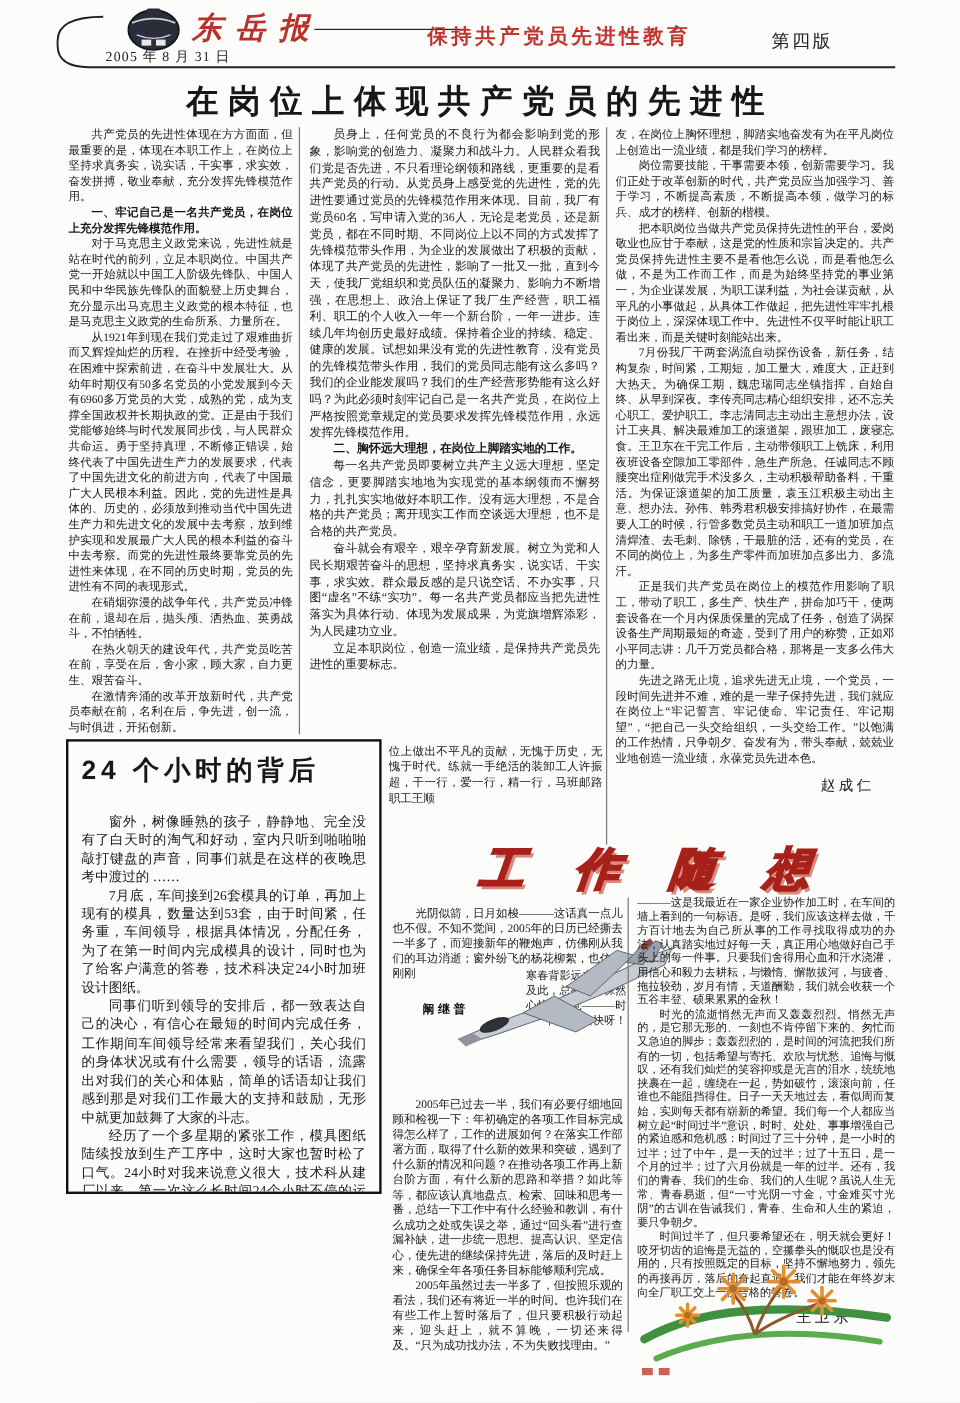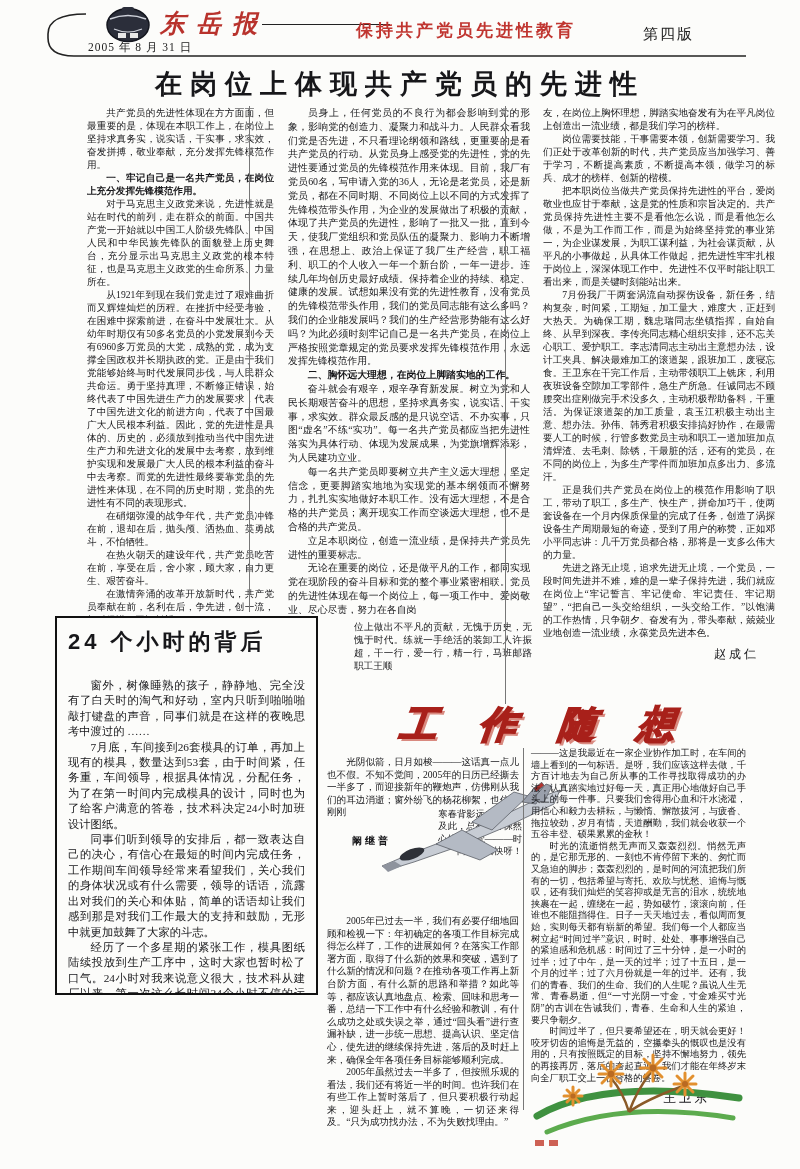--- a/index.html
+++ b/index.html
@@ -9,21 +9,21 @@
   
   #paper-name{font-size:25px;font-weight:bold;font-style:italic;letter-spacing:11px;color:#b8322c;}
   #mast-dash{border-top:1.5px solid #222;width:128px;}
   #slogan{font-size:17px;font-weight:bold;letter-spacing:3px;color:#c03530;text-align:center;}
   #edition{font-size:15px;letter-spacing:2px;color:#222;text-align:right;}
   #mast-date{font-size:11.5px;color:#222;letter-spacing:1px;}
   
   #headline{left:0;width:800px;top:66px;text-align:center;font-size:27px;font-weight:bold;
             letter-spacing:8px;font-family:"Liberation Sans","DejaVu Sans",sans-serif;}
   
-  .col{font-size:9.6px;line-height:13px;text-align:justify;overflow:hidden;margin-left:30px;}
+  .col{font-size:9.6px;line-height:13px;text-align:justify;overflow:hidden;}
   .col p{margin:0;text-indent:2em;}
   .vline{width:0;border-left:1px solid #777;}
   .sig{text-align:right;font-size:12px;letter-spacing:3px;padding-right:16px;margin-top:9px;}
   
   #box24{border:2px solid #111;padding:6px 11px;box-sizing:border-box;background:#fcfcfa;overflow:hidden;}
   #box24 h2{margin:3px 0 21px 0;text-align:left;font-size:22px;letter-spacing:4px;
             font-family:"Liberation Sans","DejaVu Sans",sans-serif;}
   #box24 p{margin:0;text-indent:2em;font-size:11.3px;line-height:15.4px;text-align:justify;}
   
   #sx-title{font-family:"Liberation Sans","DejaVu Sans",sans-serif;font-size:37px;font-weight:bold;
@@ -57,37 +57,36 @@
   <div class="abs" id="mast-dash" style="left:262px;top:24px;"></div>
   <div class="abs" id="slogan" style="left:356px;top:19px;">保持共产党员先进性教育</div>
   <div class="abs" id="edition" style="left:643px;top:25px;">第四版</div>
   <div class="abs" id="mast-date" style="left:88px;top:40px;">2005 年 8 月 31 日</div>
 
   <h1 class="abs" id="headline" style="margin:0;">在岗位上体现共产党员的先进性</h1>
 
   <div class="abs col" style="left:57px;top:106px;width:187px;height:512px;">
     <p>共产党员的先进性体现在方方面面，但最重要的是，体现在本职工作上，在岗位上坚持求真务实，说实话，干实事，求实效，奋发拼搏，敬业奉献，充分发挥先锋模范作用。</p>
     <p style="font-weight:bold;">一、牢记自己是一名共产党员，在岗位上充分发挥先锋模范作用。</p>
-    <p>对于马克思主义政党来说，先进性就是站在时代的前列，走在群众的前面。中国共产党一开始就以中国工人阶级先锋队、中国人民和中华民族先锋队的面貌登上历史舞台，充分显示出马克思主义政党的根本特征，也是马克思主义政党的生命所系、力量所在。</p>
+    <p>对于马克思主义政党来说，先进性就是站在时代的前列，立足本职岗位。中国共产党一开始就以中国工人阶级先锋队、中国人民和中华民族先锋队的面貌登上历史舞台，充分显示出马克思主义政党的根本特征，也是马克思主义政党的生命所系、力量所在。</p>
     <p>从1921年到现在我们党走过了艰难曲折而又辉煌灿烂的历程。在挫折中经受考验，在困难中探索前进，在奋斗中发展壮大。从幼年时期仅有50多名党员的小党发展到今天有6960多万党员的大党，成熟的党，成为支撑全国政权并长期执政的党。正是由于我们党能够始终与时代发展同步伐，与人民群众共命运。勇于坚持真理，不断修正错误，始终代表了中国先进生产力的发展要求，代表了中国先进文化的前进方向，代表了中国最广大人民根本利益。因此，党的先进性是具体的、历史的，必须放到推动当代中国先进生产力和先进文化的发展中去考察，放到维护实现和发展最广大人民的根本利益的奋斗中去考察。而党的先进性最终要靠党员的先进性来体现，在不同的历史时期，党员的先进性有不同的表现形式。</p>
     <p>在硝烟弥漫的战争年代，共产党员冲锋在前，退却在后，抛头颅、洒热血、英勇战斗，不怕牺牲。</p>
     <p>在热火朝天的建设年代，共产党员吃苦在前，享受在后，舍小家，顾大家，自力更生、艰苦奋斗。</p>
     <p>在激情奔涌的改革开放新时代，共产党员奉献在前，名利在后，争先进，创一流，与时俱进，开拓创新。</p>
 
   </div>
 
   <div class="abs vline" style="left:249px;top:106px;height:506px;"></div>
 
   <div class="abs col" style="left:258px;top:106px;width:242px;height:508px;font-size:9.9px;line-height:13.8px;">
     <p>员身上，任何党员的不良行为都会影响到党的形象，影响党的创造力、凝聚力和战斗力。人民群众看我们党是否先进，不只看理论纲领和路线，更重要的是看共产党员的行动。从党员身上感受党的先进性，党的先进性要通过党员的先锋模范作用来体现。目前，我厂有党员60名，写申请入党的36人，无论是老党员，还是新党员，都在不同时期、不同岗位上以不同的方式发挥了先锋模范带头作用，为企业的发展做出了积极的贡献，体现了共产党员的先进性，影响了一批又一批，直到今天，使我厂党组织和党员队伍的凝聚力、影响力不断增强，在思想上、政治上保证了我厂生产经营，职工福利、职工的个人收入一年一个新台阶，一年一进步。连续几年均创历史最好成绩。保持着企业的持续、稳定、健康的发展。试想如果没有党的先进性教育，没有党员的先锋模范带头作用，我们的党员同志能有这么多吗？我们的企业能发展吗？我们的生产经营形势能有这么好吗？为此必须时刻牢记自己是一名共产党员，在岗位上严格按照党章规定的党员要求发挥先锋模范作用，永远发挥先锋模范作用。</p>
     <p style="font-weight:bold;">二、胸怀远大理想，在岗位上脚踏实地的工作。</p>
+    <p>每一名共产党员即要树立共产主义远大理想，坚定信念，更要脚踏实地地为实现党的基本纲领而不懈努力，扎扎实实地做好本职工作。没有远大理想，不是合格的共产党员；离开现实工作而空谈远大理想，也不是合格的共产党员。</p>
     <p>奋斗就会有艰辛，艰辛孕育新发展。树立为党和人民长期艰苦奋斗的思想，坚持求真务实，说实话、干实事，求实效。群众最反感的是只说空话、不办实事，只图“虚名”不练“实功”。每一名共产党员都应当把先进性落实为具体行动、体现为发展成果，为党旗增辉添彩，为人民建功立业。</p>
-    <p>每一名共产党员即要树立共产主义远大理想，坚定信念，更要脚踏实地地为实现党的基本纲领而不懈努力，扎扎实实地做好本职工作。没有远大理想，不是合格的共产党员；离开现实工作而空谈远大理想，也不是合格的共产党员。</p>
     <p>立足本职岗位，创造一流业绩，是保持共产党员先进性的重要标志。</p>
-    <p>无论在重要的岗位，还是做平凡的工作，都同实现党在现阶段的奋斗目标和党的整个事业紧密相联。党员的先进性体现在每一个岗位上，每一项工作中。爱岗敬业、尽心尽责，努力在各自岗</p>
   </div>
 
   <div class="abs col" style="left:324px;top:620px;width:178px;height:80px;">
     <p style="text-indent:0;">位上做出不平凡的贡献，无愧于历史，无愧于时代。练就一手绝活的装卸工人许振超，干一行，爱一行，精一行，马班邮路职工王顺</p>
   </div>
 
   <div class="abs vline" style="left:505px;top:106px;height:598px;"></div>
 
   <div class="abs col" style="left:513px;top:106px;width:232px;height:570px;">
     <p style="text-indent:0;">友，在岗位上胸怀理想，脚踏实地奋发有为在平凡岗位上创造出一流业绩，都是我们学习的榜样。</p>

